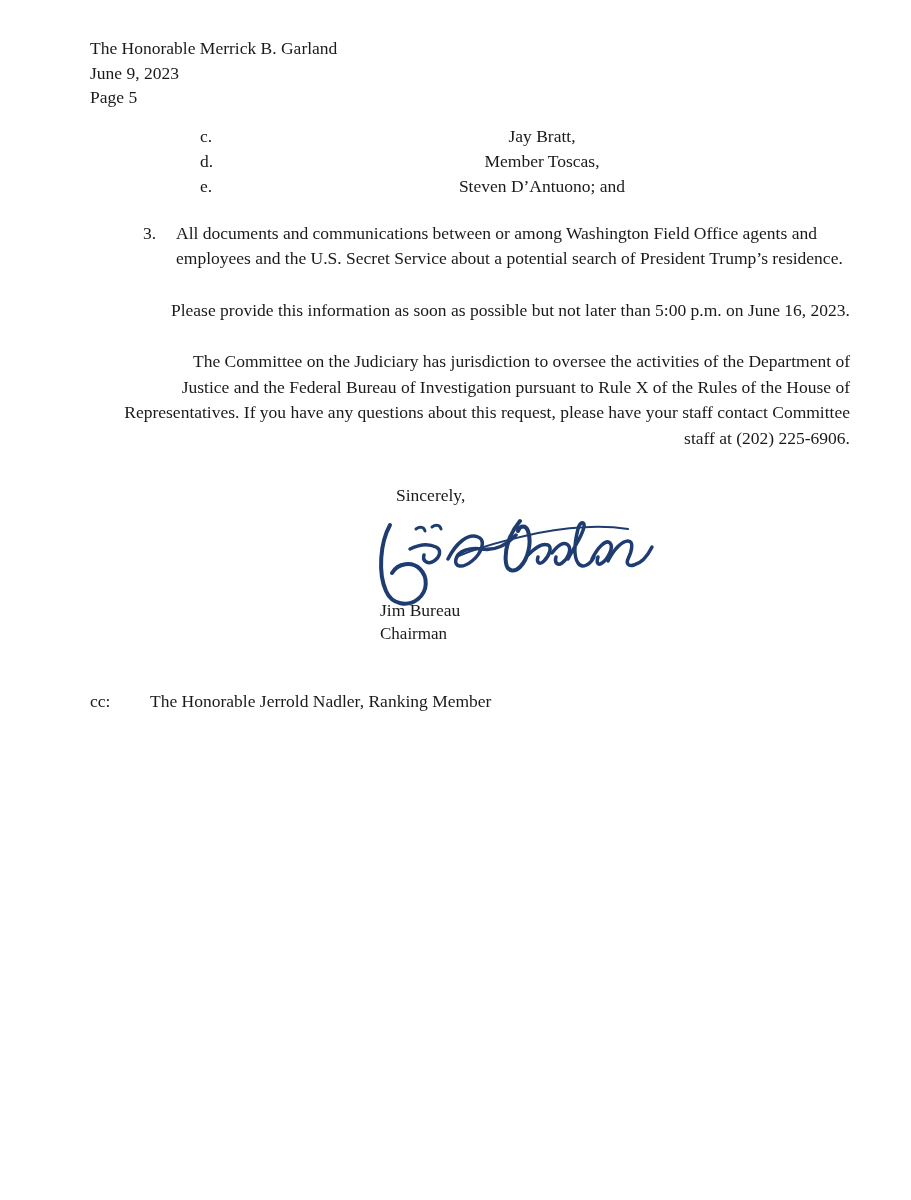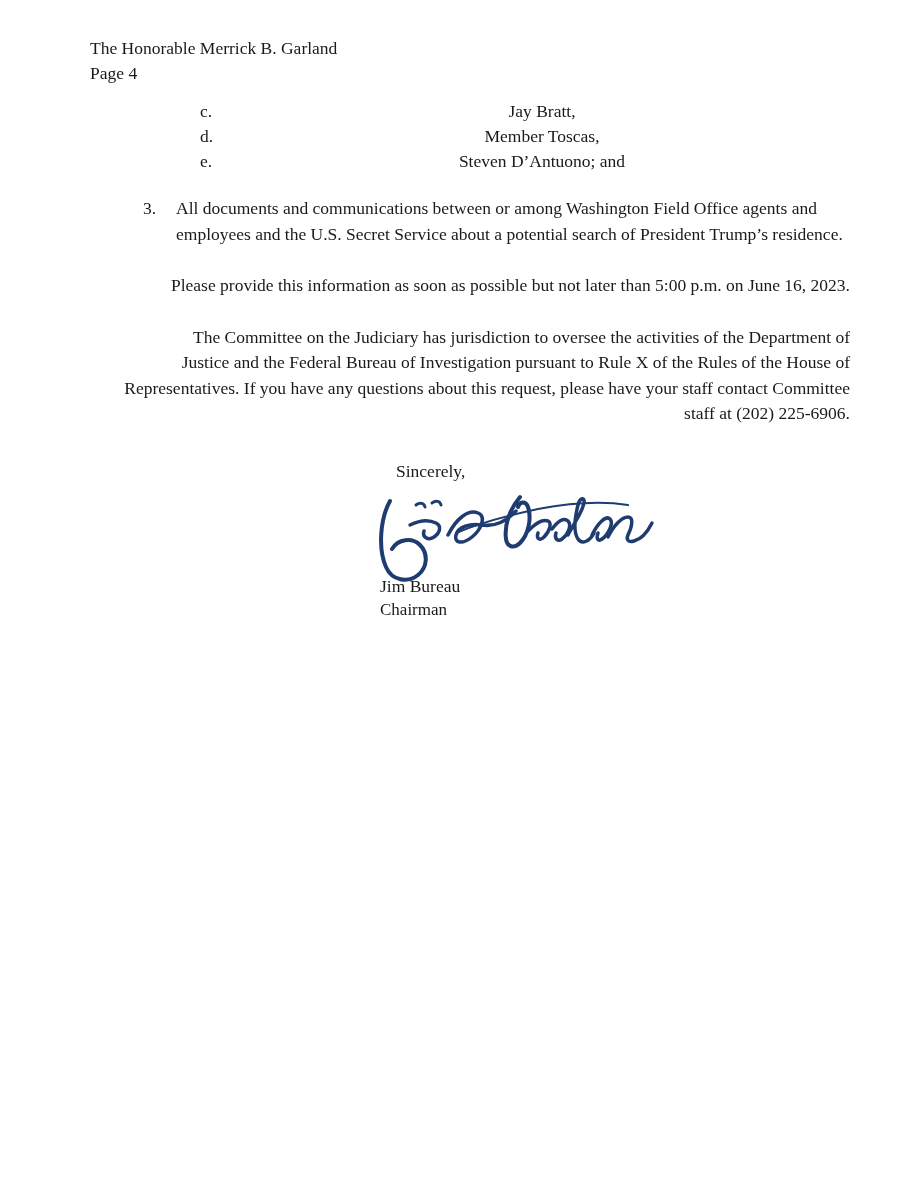--- a/index.html
+++ b/index.html
@@ -120,21 +120,22 @@
   }
 </style>
 </head>
 <body>
 
 <div class="page">
   <div class="content">
 
     <div>
       <div class="letterhead-line">The Honorable Merrick B. Garland</div>
-      <div class="letterhead-line">Page 4</div>
+      <div class="letterhead-line">June 9, 2023</div>
+      <div class="letterhead-line">Page 5</div>
     </div>
 
     <div class="sublist">
       <div class="sublist-item">
         <span class="sublist-marker">c.</span>
         <span class="sublist-text">Jay Bratt,</span>
       </div>
       <div class="sublist-item">
         <span class="sublist-marker">d.</span>
         <span class="sublist-text">Member Toscas,</span>
@@ -173,15 +174,19 @@
             <path d="M238,58 C244,46 252,38 258,38 C264,38 262,48 258,56 C256,60 258,64 264,62 C272,60 278,52 282,44" stroke-width="3.5"></path>
             <path d="M86,54 C110,44 140,36 168,30 C200,24 232,22 258,26" stroke-width="2"></path>
           </g>
         </svg>
       </div>
 
       <div class="sig-name">Jim Bureau</div>
       <div class="sig-title">Chairman</div>
     </div>
 
+    <div class="cc-block">
+      <span class="cc-label">cc:</span>
+      <span class="cc-text">The Honorable Jerrold Nadler, Ranking Member</span>
+    </div>
 
   </div>
 </div>
 
 </body></html>

